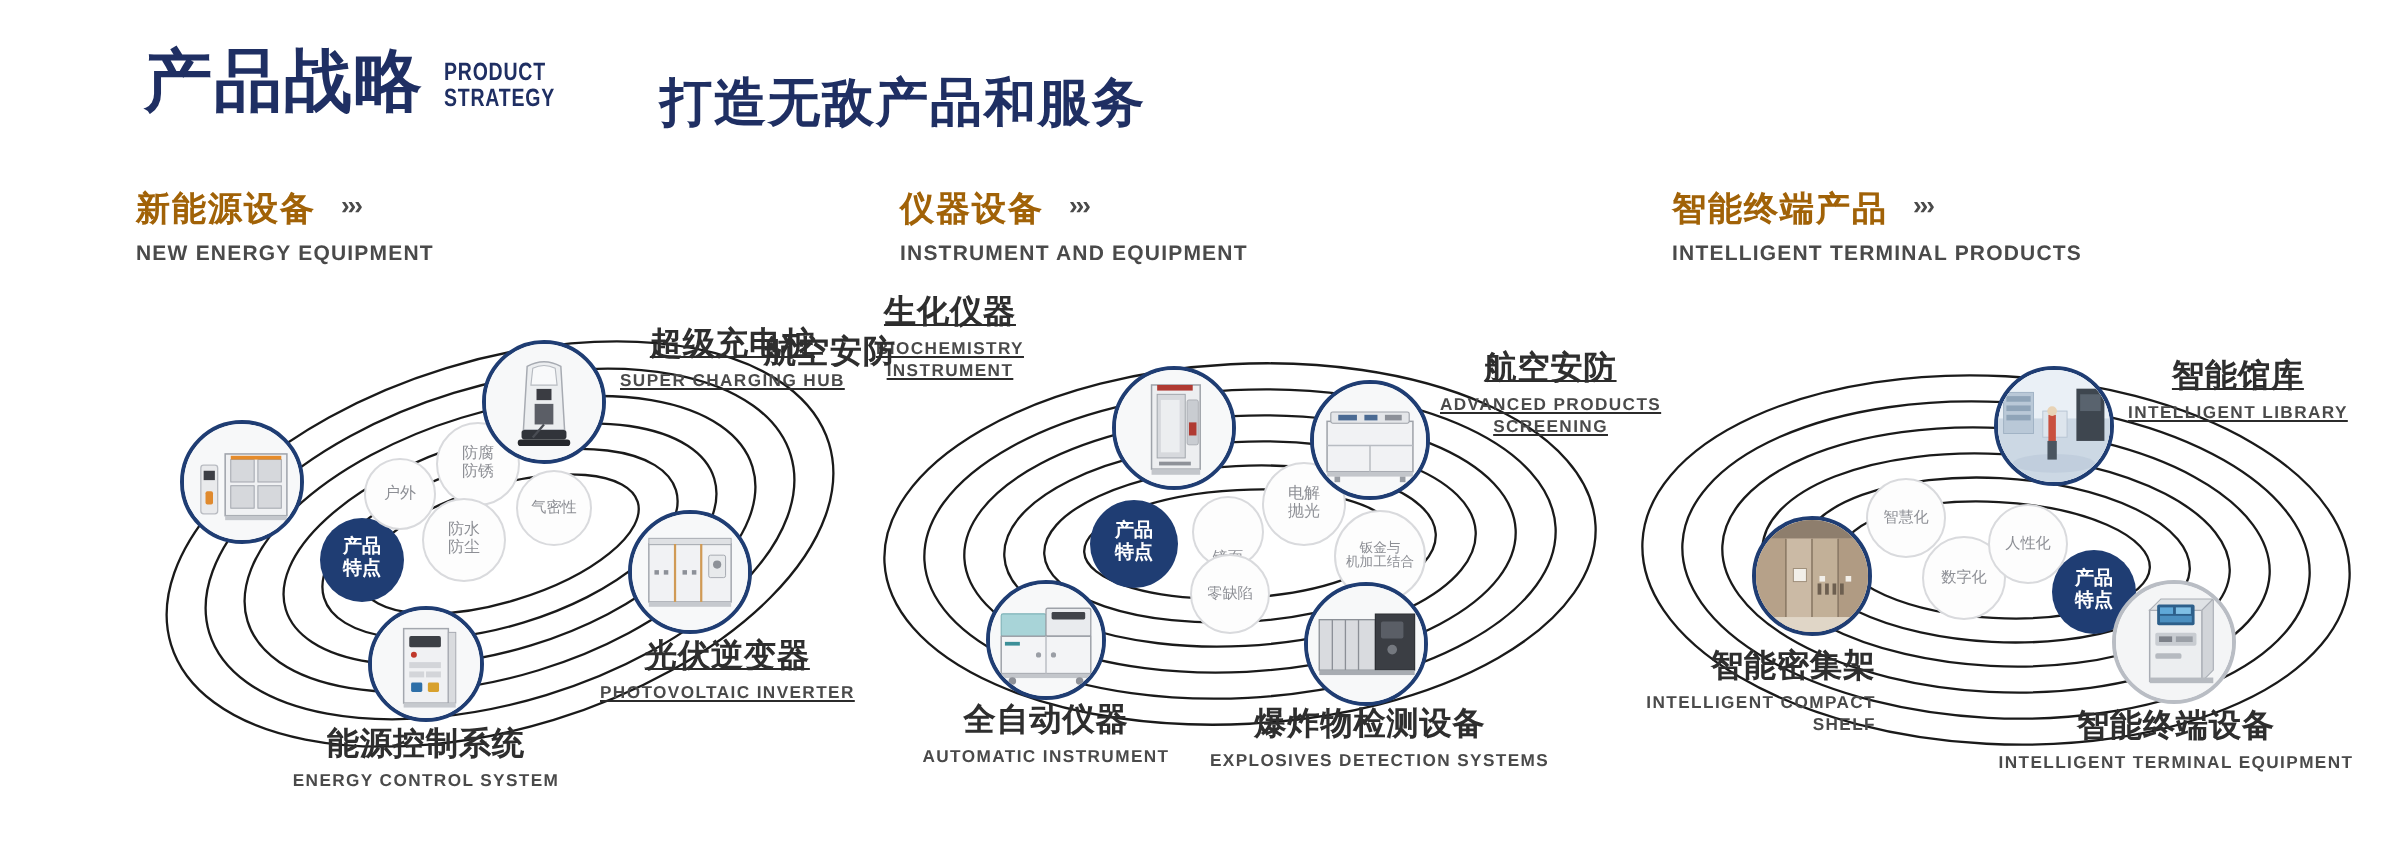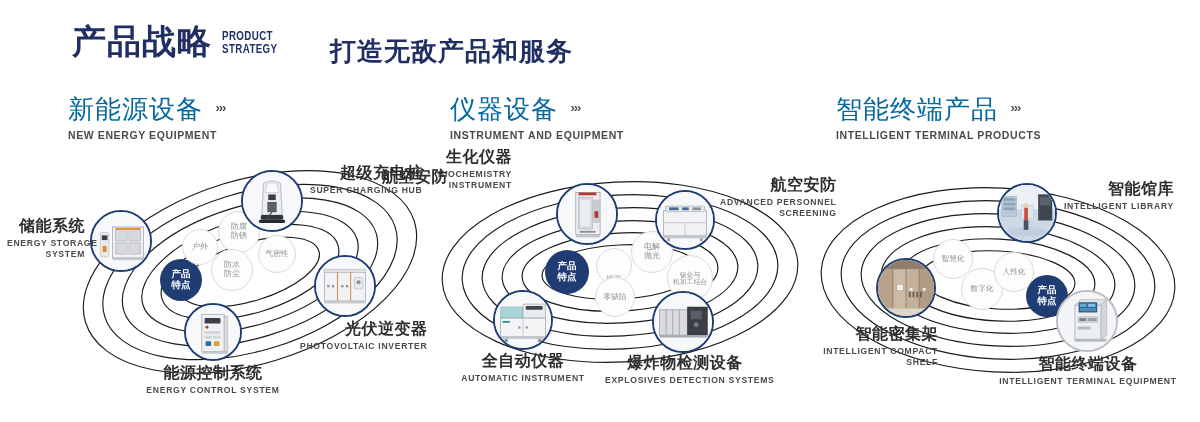--- a/index.html
+++ b/index.html
@@ -59,23 +59,23 @@
     color: #1f2f63;
     letter-spacing: 1px;
     line-height: 1;
   }
 
   
   .sec-title {
     position: absolute;
   }
   .sec-cn {
-    font-size: 26px;
-    font-weight: 400;
-    color: #0369a1;
+    font-size: 17px;
+    font-weight: 700;
+    color: #a16207;
     letter-spacing: 1px;
     line-height: 1;
     display: inline-block;
     vertical-align: middle;
   }
   .chev {
     display: inline-block;
     vertical-align: middle;
     margin-left: 8px;
     color: #4a4a4a;
@@ -147,21 +147,21 @@
   }
   .cap-en {
     font-size: 8.6px;
     font-weight: 700;
     color: #4a4a4a;
     letter-spacing: 0.7px;
     line-height: 1.25;
     margin-top: 3px;
     white-space: nowrap;
   }
-  .cap.right { text-align: right; }
+  .cap.right { text-align: center; text-decoration: underline; }
   .cap.rt { text-align: right; }
   .cap.ct { text-align: center; }
 </style>
 </head>
 <body>
 
 <div class="stage">
 
   <div class="header">
     <div class="hdr-cn">产品战略</div>
@@ -249,25 +249,20 @@
         <rect x="10.5" y="25" width="6" height="5" fill="#3d3f45"></rect>
         <rect x="11.5" y="36" width="4" height="7" rx="1" fill="#e08a2e"></rect>
         <rect x="22" y="16" width="33" height="33" fill="#f0f1f3" stroke="#9ea2aa" stroke-width="0.8"></rect>
         <rect x="25" y="19" width="12.5" height="12" fill="#d6d8dc" stroke="#9ea2aa" stroke-width="0.5"></rect>
         <rect x="39.5" y="19" width="12.5" height="12" fill="#d6d8dc" stroke="#9ea2aa" stroke-width="0.5"></rect>
         <rect x="25" y="33" width="12.5" height="12" fill="#d6d8dc" stroke="#9ea2aa" stroke-width="0.5"></rect>
         <rect x="39.5" y="33" width="12.5" height="12" fill="#d6d8dc" stroke="#9ea2aa" stroke-width="0.5"></rect>
         <rect x="25" y="17" width="27" height="2" fill="#e58b2a"></rect>
         <rect x="22" y="49" width="33" height="2.4" fill="#c4c7cc"></rect>
       </svg>
-    </div>
-    <div class="cap rt" style="left:-48px; top:63px; width:78px;">
-      <div class="cap-cn">储能系统</div>
-      <div class="cap-en">ENERGY STORAGE</div>
-      <div class="cap-en" style="margin-top:0;">SYSTEM</div>
     </div>
 
     <div class="node" style="left:186px; top:15px; width:62px; height:62px;">
       <svg class="art" viewBox="0 0 62 62">
         <rect x="0" y="0" width="62" height="62" fill="#f7f8f9"></rect>
         <path d="M22 12 q9 -5 18 0 l2 34 h-22 z" fill="#eceef0" stroke="#a7abb2" stroke-width="0.8"></path>
         <path d="M25 13 q6 -3 12 0 l1 9 h-14 z" fill="#f8f9fa" stroke="#b6bac0" stroke-width="0.6"></path>
         <rect x="27" y="24" width="8" height="6" fill="#3a3c42"></rect>
         <rect x="26" y="32" width="10" height="11" fill="#5b5e66"></rect>
         <rect x="19" y="46" width="24" height="5" rx="1.5" fill="#31343a"></rect>
@@ -402,21 +397,21 @@
         <rect x="38" y="16.5" width="9" height="3" fill="#8c9098"></rect>
         <line x1="7" y1="33" x2="53" y2="33" stroke="#b8bcc2" stroke-width="0.8"></line>
         <line x1="30" y1="33" x2="30" y2="47" stroke="#b8bcc2" stroke-width="0.8"></line>
         <rect x="7" y="47" width="46" height="2.6" fill="#c3c6cb"></rect>
         <rect x="11" y="49.6" width="3" height="3" fill="#9a9ea5"></rect>
         <rect x="46" y="49.6" width="3" height="3" fill="#9a9ea5"></rect>
       </svg>
     </div>
     <div class="cap right" style="left:300px; top:22px;">
       <div class="cap-cn">航空安防</div>
-      <div class="cap-en">ADVANCED PERSONNEL</div>
+      <div class="cap-en">ADVANCED PRODUCTS</div>
       <div class="cap-en" style="margin-top:0;">SCREENING</div>
     </div>
 
     <div class="node" style="left:73px; top:135px; width:60px; height:60px;">
       <svg class="art" viewBox="0 0 60 60">
         <rect x="0" y="0" width="60" height="60" fill="#f7f8f9"></rect>
         <rect x="6" y="16" width="24" height="12" rx="1" fill="#a8d4d8" stroke="#7fb3b8" stroke-width="0.6"></rect>
         <rect x="30" y="13" width="24" height="15" rx="1" fill="#e9ebee" stroke="#9ea2a9" stroke-width="0.7"></rect>
         <rect x="33" y="15" width="18" height="4" rx="0.8" fill="#41444a"></rect>
         <rect x="6" y="28" width="48" height="20" fill="#f3f4f6" stroke="#9ea2a9" stroke-width="0.8"></rect>

